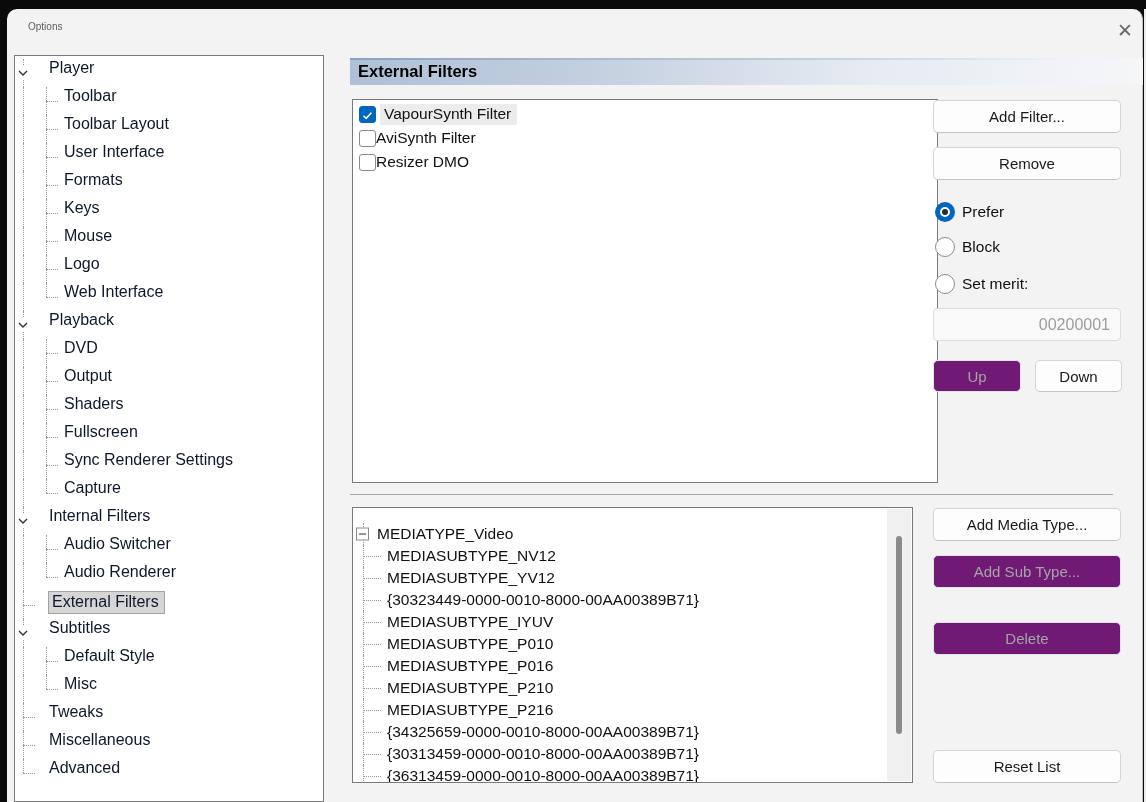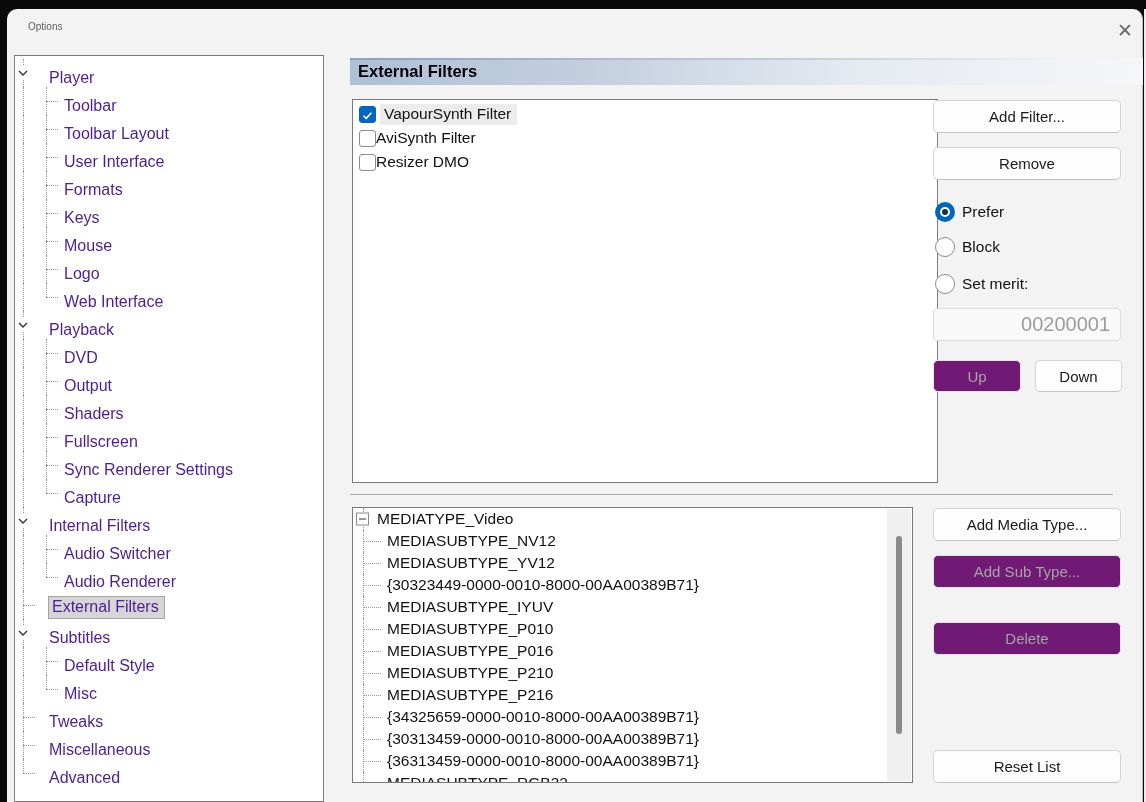--- a/index.html
+++ b/index.html
@@ -13,21 +13,21 @@
   .titlebar { position:absolute; left:0; top:0; width:100%; height:46px; }
   .title-text { position:absolute; left:21px; top:12px; font-size:10px; color:#5f5f5f; }
   .close-btn { position:absolute; left:1101px; top:6px; width:34px; height:30px;
     display:flex; align-items:center; justify-content:center; color:#6b6b6b;
     font-size:19px; font-weight:300; cursor:default; }
 
   
   .tree-panel { position:absolute; left:7px; top:46px; width:310px; height:747px;
     background:#fff; border:1px solid #7a7a7a; overflow:hidden; }
   .tree { padding-top:3px; }
-  .trow { height:28px; display:flex; align-items:flex-end; font-size:16px; color:#4c1d95; position:relative; }
+  .trow { height:28px; display:flex; align-items:flex-start; font-size:16px; color:#0f172a; position:relative; }
   .g1 { width:28px; height:100%; position:relative; flex:0 0 28px; }
   .g1::before { content:""; position:absolute; left:8px; top:0; bottom:0; border-left:1px dotted #989898; }
   .trow.lastroot .g1::before { bottom:50%; }
   .g2 { width:13px; height:100%; position:relative; flex:0 0 13px; }
   .g2::before { content:""; position:absolute; left:3px; top:0; bottom:0; border-left:1px dotted #989898; }
   .g2::after { content:""; position:absolute; left:3px; top:50%; width:12px; border-top:1px dotted #989898; }
   .trow.last .g2::before { bottom:50%; }
   .trow.leaf .g1::after { content:""; position:absolute; left:8px; top:50%; width:12px; border-top:1px dotted #989898; }
   .chev { position:absolute; left:1px; top:50%; transform:translateY(-50%); background:#fff; }
   .lbl { margin-left:6px; white-space:nowrap; }
@@ -65,27 +65,27 @@
     flex:0 0 20px; position:relative; }
   .rad.on { background:#0067c0; border:none; }
   .rad.on::before { content:""; position:absolute; left:5px; top:5px; width:10px; height:10px;
     border-radius:50%; background:#fff; }
   .rad.on::after { content:""; position:absolute; left:7px; top:7px; width:6px; height:6px;
     border-radius:50%; background:#1e2f42; }
   .radio-row span.rlbl { margin-left:7px; }
 
   .merit { position:absolute; left:926px; top:299px; width:188px; height:33px;
     background:#f9f9f9; border:1px solid #dcdcdc; border-radius:4px; text-align:right;
-    padding-right:10px; font-size:20px; color:#9d9d9d; font-family:"Liberation Sans",sans-serif; }
+    padding-right:10px; font-size:16px; color:#9d9d9d; font-family:"Liberation Sans",sans-serif; }
 
   .sep { position:absolute; left:343px; top:485px; width:763px; height:1px; background:#a6a6a6; }
 
   
   .media-list { position:absolute; left:345px; top:498px; width:561px; height:276px;
-    background:#fff; border:1px solid #7a7a7a; overflow:hidden; padding-top:0; }
+    background:#fff; border:1px solid #7a7a7a; overflow:hidden; padding-top:15px; }
   .mrow { height:22px; display:flex; align-items:center; font-size:15.5px; color:#111; position:relative; }
   .mg1 { width:18px; height:100%; position:relative; flex:0 0 18px; }
   .mg1::before { content:""; position:absolute; left:10px; top:0; bottom:0; border-left:1px dotted #989898; }
   .mg2 { width:14px; height:100%; position:relative; flex:0 0 14px; }
   .mg2::after { content:""; position:absolute; left:-8px; top:50%; width:18px; border-top:1px dotted #989898; }
   .mrow .mlbl { margin-left:2px; white-space:nowrap; }
   .mrow.root .mlbl { margin-left:6px; }
   .expander { position:absolute; left:3px; top:50%; transform:translateY(-50%); width:13px; height:13px;
     border:1px solid #8a8a8a; background:#fff; }
   .expander::before { content:""; position:absolute; left:2px; top:5px; width:7px; height:1px; background:#333; }

